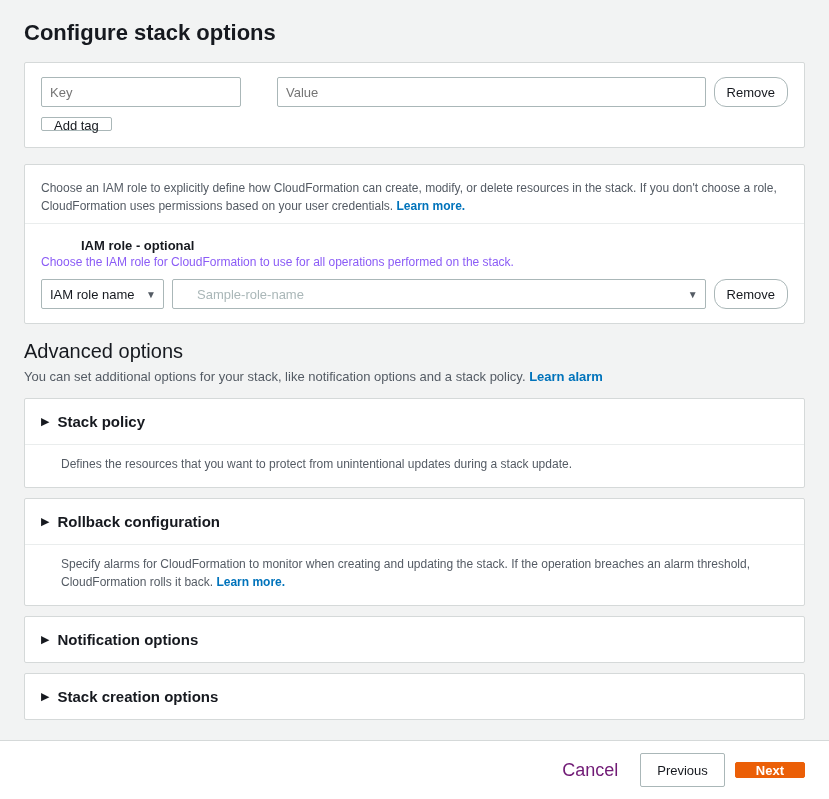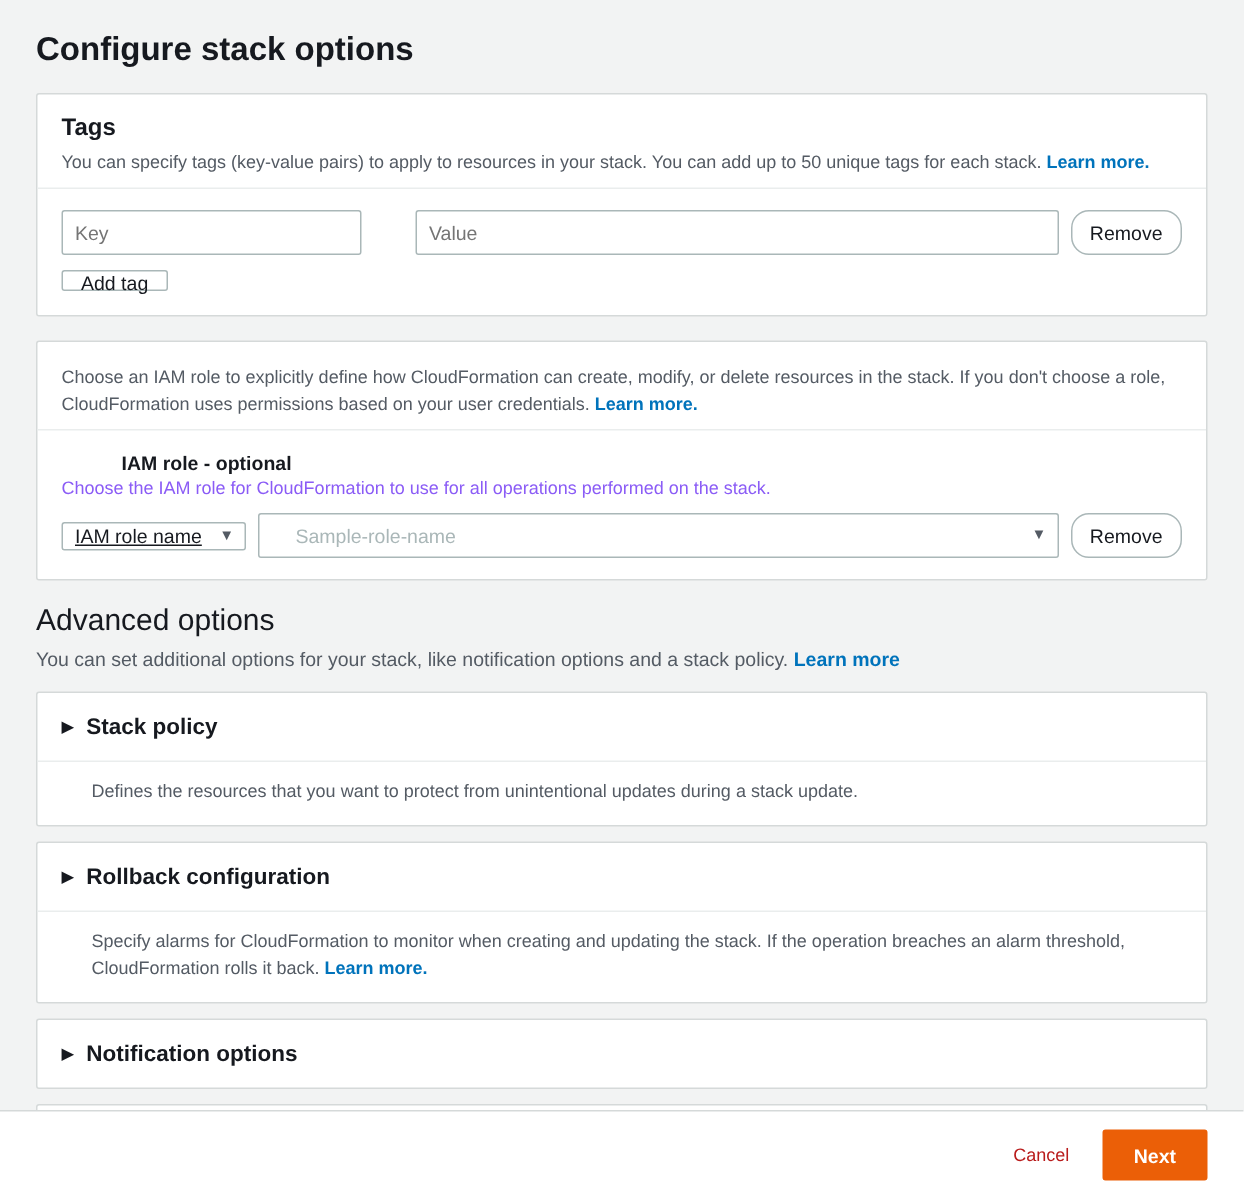--- a/index.html
+++ b/index.html
@@ -116,31 +116,30 @@
       display: flex;
       gap: 8px;
       align-items: center;
     }
     .iam-select-wrapper {
       position: relative;
       display: inline-flex;
       align-items: center;
     }
     .iam-select {
-      height: 19px;
+      height: 30px;
       padding: 0 28px 0 8px;
       border: 1px solid #aab7b8;
       border-radius: 2px;
       background: #fff;
       font-size: 13px;
       color: #16191f;
       appearance: none;
       cursor: pointer;
       min-width: 110px;
-      text-decoration: underline;
     }
     .select-arrow {
       position: absolute;
       right: 8px;
       pointer-events: none;
       color: #545b64;
       font-size: 10px;
     }
     .role-name-select-wrapper {
       position: relative;
@@ -225,62 +224,55 @@
       border-top: 1px solid #d5d9d9;
       display: flex;
       justify-content: flex-end;
       align-items: center;
       padding: 12px 24px;
       gap: 10px;
     }
     .btn-cancel {
       background: transparent;
       border: none;
-      color: #b91c1c;
-      font-size: 12px;
+      color: #701a75;
+      font-size: 18px;
       cursor: pointer;
       padding: 6px 12px;
     }
     .btn-previous {
       height: 34px;
       padding: 0 16px;
       border: 1px solid #aab7b8;
       border-radius: 2px;
       background: #fff;
       font-size: 13px;
       color: #16191f;
       cursor: pointer;
     }
     .btn-next {
-      height: 34px;
+      height: 16px;
       padding: 0 20px;
       border: 1px solid #eb5f07;
       border-radius: 2px;
       background: #eb5f07;
       font-size: 13px;
       font-weight: 700;
       color: #fff;
       cursor: pointer;
     }
   </style>
 </head>
 <body>
 
 <div class="page-container">
 
   <h1 class="page-title">Configure stack options</h1>
 
   <div class="section-card">
-    <div class="section-header">
-      <div class="section-title">Tags</div>
-      <div class="section-desc">
-        <span>You can specify tags (key-value pairs) to apply to resources in your stack. You can add up to 50 unique tags for each stack.</span>
-        <a class="link" href="#">Learn more.</a>
-      </div>
-    </div>
     <div class="section-body">
       <div class="tag-row">
         <input class="tag-input-key" type="text" placeholder="Key" style="">
         <input class="tag-input-value" type="text" placeholder="Value" style="">
         <button class="btn-remove">Remove</button>
       </div>
       <button class="btn-add-tag">Add tag</button>
     </div>
   </div>
 
@@ -309,21 +301,21 @@
         </div>
         <button class="btn-remove">Remove</button>
       </div>
     </div>
   </div>
 
   <div>
     <h2 class="advanced-title">Advanced options</h2>
     <div class="advanced-desc">
       <span>You can set additional options for your stack, like notification options and a stack policy.</span>
-      <a class="link" href="#">Learn more</a>
+      <a class="link" href="#">Learn alarm</a>
     </div>
 
     <div class="collapsible-card">
       <div class="collapsible-header">
         <span class="collapsible-arrow">▶</span>
         <span class="collapsible-title">Stack policy</span>
       </div>
       <div class="collapsible-body">
         <div class="collapsible-body-desc">Defines the resources that you want to protect from unintentional updates during a stack update.</div>
       </div>
@@ -353,14 +345,15 @@
       <div class="collapsible-header">
         <span class="collapsible-arrow">▶</span>
         <span class="collapsible-title">Stack creation options</span>
       </div>
     </div>
   </div>
 </div>
 
 <div class="footer">
   <button class="btn-cancel">Cancel</button>
+  <button class="btn-previous">Previous</button>
   <button class="btn-next">Next</button>
 </div>
 
 </body></html>

